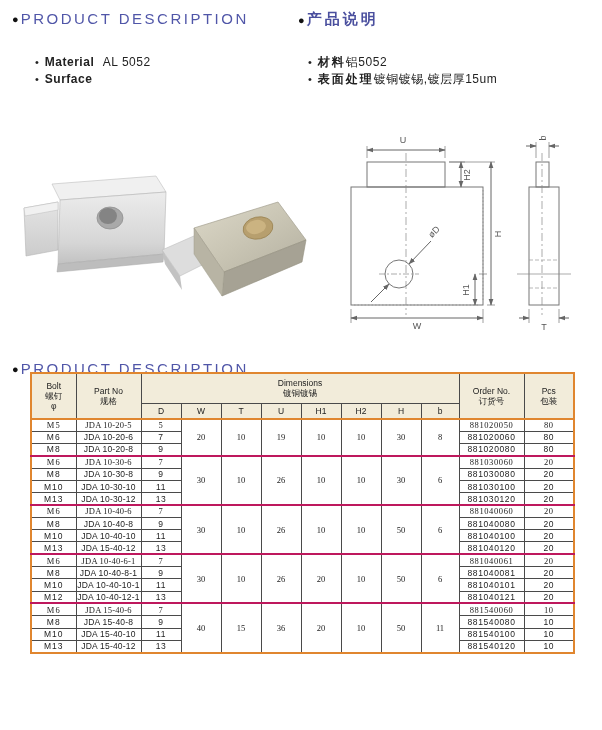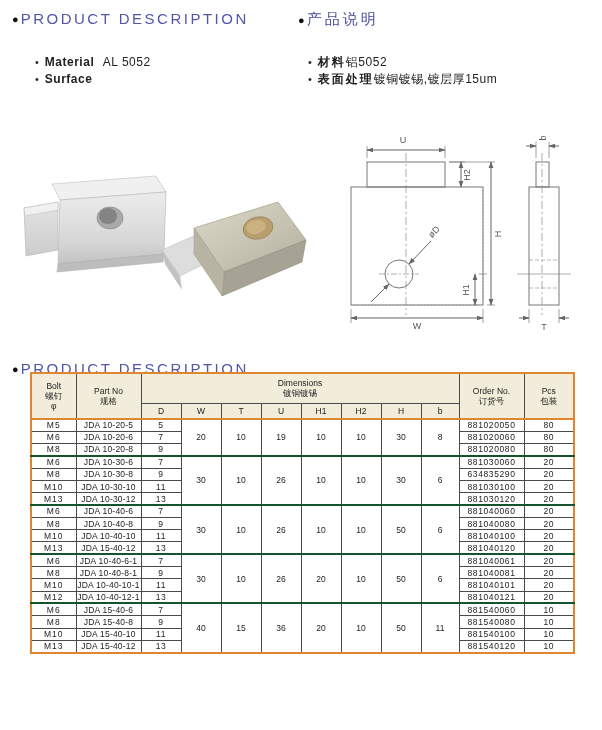--- a/index.html
+++ b/index.html
@@ -8,21 +8,21 @@
     width:602px; height:730px; position:relative; overflow:hidden;
     font-family:"Liberation Sans", sans-serif; color:#333;
   }
   
   .sec-title { position:absolute; display:flex; align-items:center; }
   .sec-title .bullet { color:#111; font-size:11px; margin-right:2px; }
   .sec-title .t-en {
     color:#5056a8; font-size:15px; letter-spacing:2.5px; font-weight:400;
   }
   .sec-title .t-zh {
-    color:#4a4f9e; font-size:15px; letter-spacing:3px; font-weight:normal;
+    color:#4a4f9e; font-size:15px; letter-spacing:3px; font-weight:bold;
   }
   
   .spec-list { position:absolute; font-size:12px; color:#222; }
   .spec-row { display:flex; align-items:baseline; line-height:17px; }
   .spec-row .dot { font-size:11px; margin-right:6px; color:#222; }
   .spec-row .lbl { letter-spacing:0.5px;font-weight:bold; }
   .spec-row .val { letter-spacing:0.5px; }
   .spec-en .lbl { min-width:58px; }
   .spec-zh .lbl { letter-spacing:2px; }
   
@@ -40,21 +40,21 @@
     border:1px solid #4a4a4a; text-align:center; vertical-align:middle;
     padding:0; overflow:hidden; white-space:nowrap;
   }
   table.spec { border:2px solid #e0862f; }
   thead th { background:#f2ecda; font-weight:400; line-height:1.2; }
   thead tr.tier1 { height:30px; }
   thead tr.tier2 { height:16px; }
   thead tr.tier2 th { border-bottom:2px solid #e0862f; }
   thead th.span-rows { border-bottom:2px solid #e0862f; }
   tbody tr { height:12.3px; }
-  tbody tr.group-start td { border-top:2px solid #14532d; }
+  tbody tr.group-start td { border-top:2px solid #be185d;font-family:Liberation Serif, serif; }
   td.bolt-cell { letter-spacing:1px; }
   td.part-no-cell { letter-spacing:0.2px; }
   td.dim-d-cell, td.pcs-cell, td.order-no-cell { letter-spacing:0.6px; }
 </style>
 </head>
 <body>
 
 <div class="sec-title" style="left:12px; top:10px;">
   <span class="bullet">●</span>
   <span class="t-en">PRODUCT DESCRIPTION</span>
@@ -306,21 +306,21 @@
           <td class="dim-h2-cell" rowspan="4">10</td>
           <td class="dim-h-cell" rowspan="4">30</td>
           <td class="dim-b-cell" rowspan="4">6</td>
           <td class="order-no-cell">881030060</td>
           <td class="pcs-cell">20</td>
         </tr>
         <tr>
           <td class="bolt-cell">M8</td>
           <td class="part-no-cell">JDA 10-30-8</td>
           <td class="dim-d-cell">9</td>
-          <td class="order-no-cell">634835290</td>
+          <td class="order-no-cell">881030080</td>
           <td class="pcs-cell">20</td>
         </tr>
         <tr>
           <td class="bolt-cell">M10</td>
           <td class="part-no-cell">JDA 10-30-10</td>
           <td class="dim-d-cell">11</td>
           <td class="order-no-cell">881030100</td>
           <td class="pcs-cell">20</td>
         </tr>
         <tr>

